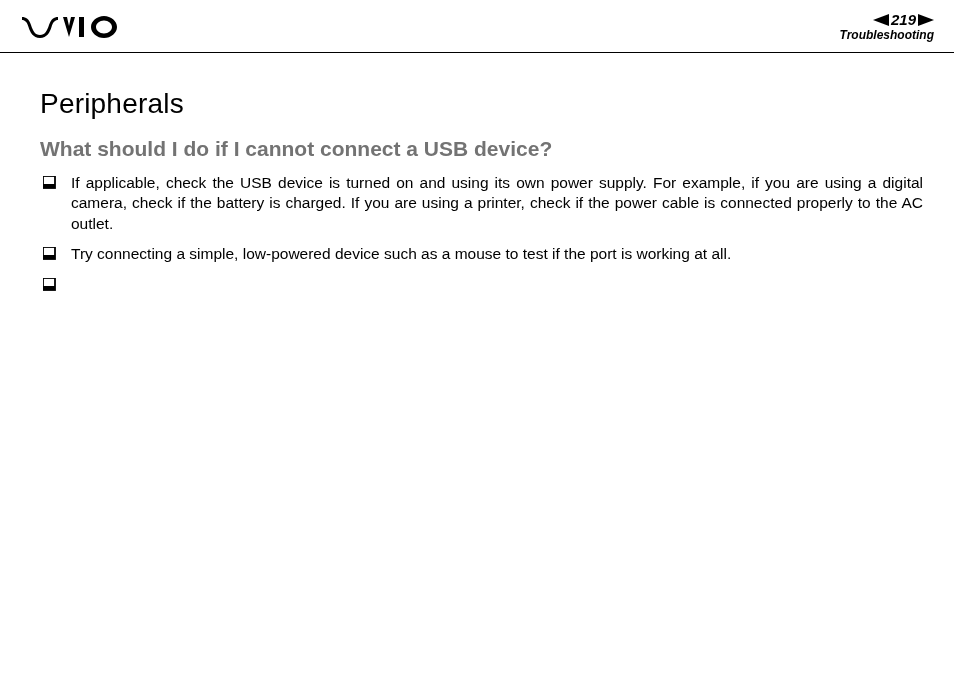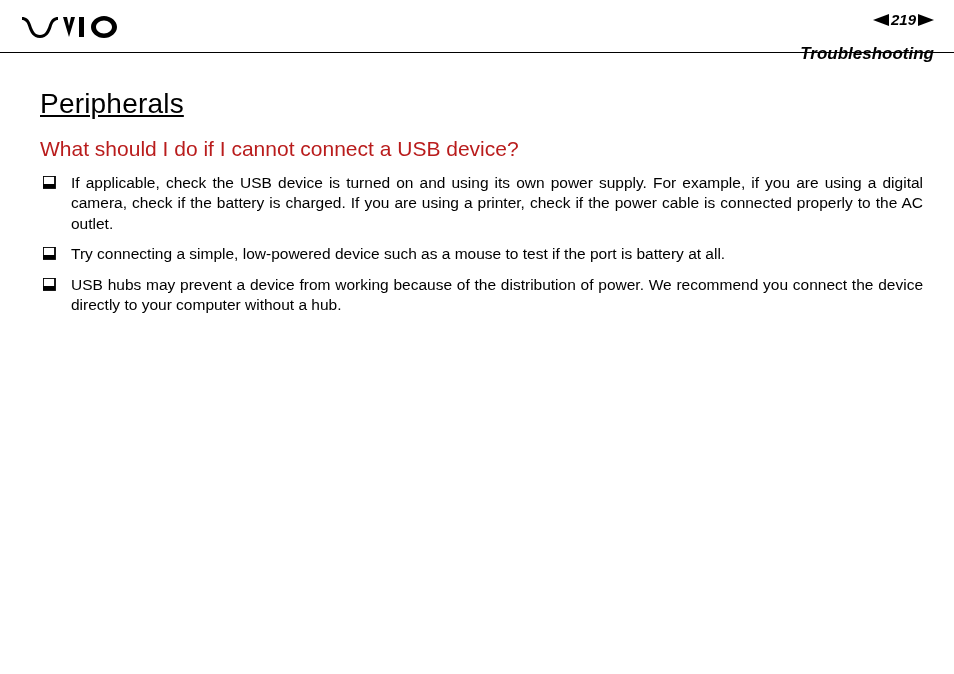--- a/index.html
+++ b/index.html
@@ -43,22 +43,22 @@
   .page-nav .arrow-left,
   .page-nav .arrow-right {
     font-style: normal;
   }
   .arrow-left svg, .arrow-right svg { display:block; }
   .page-number {
     padding: 0 2px;
     font-size: 15px;
   }
   .section-link {
-    font-size: 17px;
-    margin-top: 16px;
+    font-size: 12px;
+    margin-top: 0px;
     cursor: pointer;
   }
   .rule {
     position: absolute;
     left: 0;
     right: 0;
     top: 52px;
     height: 0;
     border-top: 1px solid #000;
   }
@@ -67,26 +67,25 @@
     position: absolute;
     left: 40px;
     right: 28px;
     top: 88px;
   }
   .h1 {
     font-size: 28px;
     font-weight: 400;
     margin: 0 0 10px 0;
     letter-spacing: 0.2px;
-    text-decoration: underline;
   }
   .h2 {
     font-size: 21px;
-    font-weight: 400;
-    color: #b91c1c;
+    font-weight: 700;
+    color: #737373;
     margin: 17px 0 12px 0;
   }
   ul.bullets {
     list-style: none;
     margin: 3px;
     padding: 0;
   }
   ul.bullets li {
     position: relative;
     padding-left: 28px;
@@ -152,27 +151,26 @@
         </span>
         <span>If applicable, check the USB device is turned on and using its own power supply. For example, if you are using a digital camera, check if the battery is charged. If you are using a printer, check if the power cable is connected properly to the AC outlet.</span>
       </li>
       <li>
         <span class="bullet-icon">
           <svg width="13" height="13" viewBox="0 0 13 13">
               <rect x="0" y="0" width="12" height="12" fill="none" stroke="#000" stroke-width="1.8"></rect>
               <rect x="0" y="8" width="12" height="4" fill="#000"></rect>
             </svg>
         </span>
-        <span>Try connecting a simple, low-powered device such as a mouse to test if the port is battery at all.</span>
+        <span>Try connecting a simple, low-powered device such as a mouse to test if the port is working at all.</span>
       </li>
       <li>
         <span class="bullet-icon">
           <svg width="13" height="13" viewBox="0 0 13 13">
               <rect x="0" y="0" width="12" height="12" fill="none" stroke="#000" stroke-width="1.8"></rect>
               <rect x="0" y="8" width="12" height="4" fill="#000"></rect>
             </svg>
         </span>
-        <span>USB hubs may prevent a device from working because of the distribution of power. We recommend you connect the device directly to your computer without a hub.</span>
       </li>
     </ul>
   </div>
 
 </div>
 
 </body></html>

